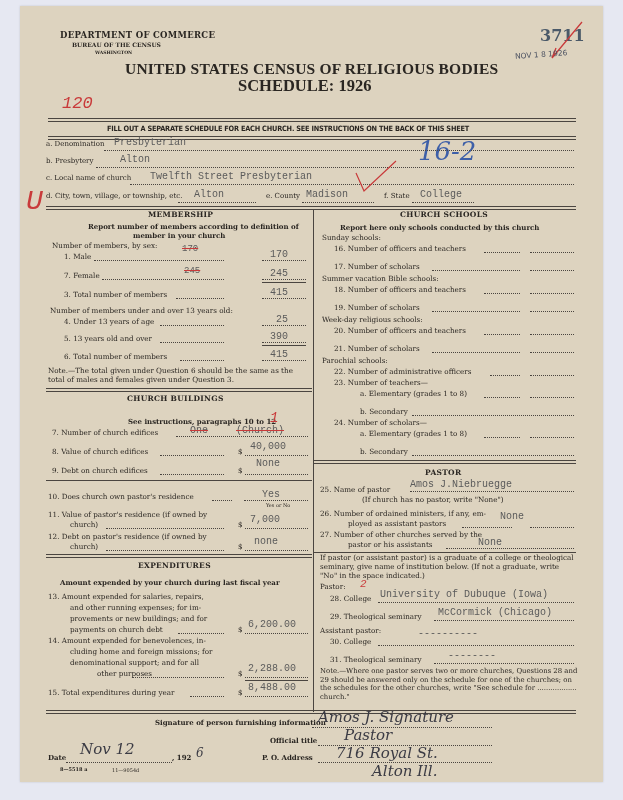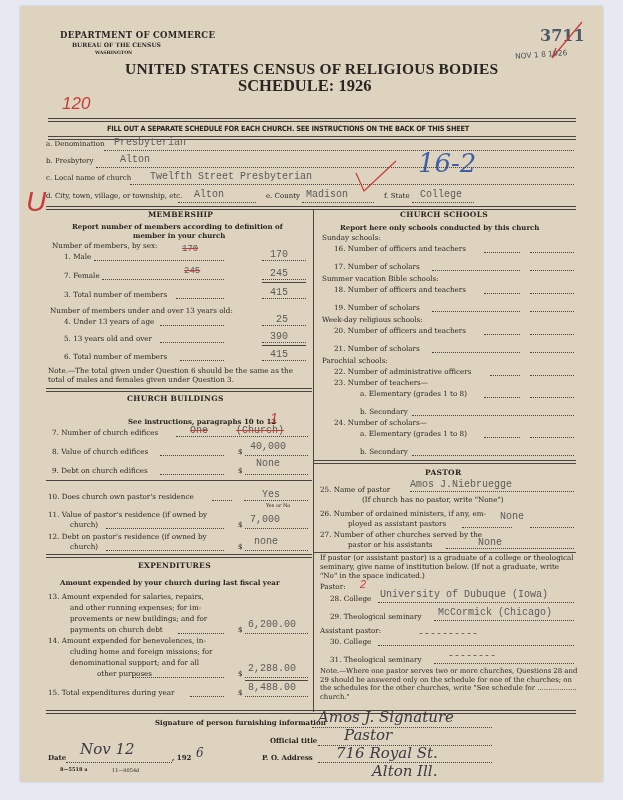--- a/index.html
+++ b/index.html
@@ -16,21 +16,21 @@
     box-shadow: 0 0 2px rgba(0,0,0,0.15);
   }
   .abs { position:absolute; white-space:nowrap; }
   .dept { left:60px; top:30px; font-size:8.5px; font-weight:bold; letter-spacing:0.3px; }
   .bureau { left:72px; top:41px; font-size:6px; font-weight:bold; }
   .wash { left:95px; top:50px; font-size:4.5px; font-weight:bold; }
   .stampnum { left:540px; top:26px; font-size:16px; color:#4a5968; font-weight:bold; }
   .stampdate { left:515px; top:50px; font-size:7.5px; color:#4a5060; transform:rotate(-4deg); font-family:"DejaVu Sans", sans-serif; }
   .title1 { left:125px; top:60px; font-size:15.5px; font-weight:bold; font-family:"Liberation Serif", serif; letter-spacing:0.2px; }
   .title2 { left:238px; top:76px; font-size:16.5px; font-weight:bold; font-family:"Liberation Serif", serif; }
-  .redhand { color:#c93a3a; font-family:Liberation Sans, sans-serif; font-style:italic; }
+  .redhand { color:#c93a3a; font-family:Liberation Mono, monospace; font-style:italic; }
   .bluehand { color:#3d5fa8; font-style:italic; }
   .h120 { left:62px; top:94px; font-size:17px; }
   .instr { left:107px; top:124px; font-size:7.3px; font-weight:bold; font-family:"DejaVu Sans Condensed","DejaVu Sans", sans-serif; letter-spacing:-0.2px; }
   .rule { position:absolute; height:0; border-top:1px solid #4a4540; }
   .rule2 { position:absolute; height:2px; border-top:1px solid #4a4540; border-bottom:1px solid #4a4540; }
   .vline { position:absolute; width:0; border-left:1px solid #4a4540; }
   .lbl { font-size:7px; }
   .typed { font-family:"Liberation Mono","DejaVu Sans Mono", monospace; color:#5b5b5b; font-size:10px; }
   .dots { position:absolute; border-bottom:1px dotted #4a4540; height:0; }
   .sect { font-size:7.5px; font-weight:bold; letter-spacing:0.3px; }
@@ -55,21 +55,21 @@
   </svg>
 <div class="abs stampdate">NOV 1 8 1926</div>
 <div class="abs title1">UNITED STATES CENSUS OF RELIGIOUS BODIES</div>
 <div class="abs title2">SCHEDULE: 1926</div>
 <div class="abs redhand h120">120</div>
 
 <div class="rule2" style="left:48px;top:118px;width:528px;"></div>
 <div class="abs instr">FILL OUT A SEPARATE SCHEDULE FOR EACH CHURCH.   SEE INSTRUCTIONS ON THE BACK OF THIS SHEET</div>
 <div class="rule2" style="left:48px;top:136px;width:528px;"></div>
 
-<div class="abs bluehand" style="left:418px;top:148px;font-size:26px;">16-2</div>
+<div class="abs bluehand" style="left:418px;top:136px;font-size:26px;">16-2</div>
 
 <div class="abs lbl" style="left:46px;top:140px;">a. Denomination</div>
 <div class="dots" style="left:104px;top:150px;width:470px;"></div>
 <div class="abs typed" style="left:114px;top:137px;">Presbyterian</div>
 
 <div class="abs lbl" style="left:46px;top:157px;">b. Presbytery</div>
 <div class="dots" style="left:96px;top:167px;width:478px;"></div>
 <div class="abs typed" style="left:120px;top:154px;">Alton</div>
 
 <div class="abs lbl" style="left:46px;top:174px;">c. Local name of church</div>
@@ -88,21 +88,21 @@
 <div class="abs typed" style="left:306px;top:189px;">Madison</div>
 <div class="abs lbl" style="left:384px;top:192px;">f. State</div>
 <div class="dots" style="left:412px;top:202px;width:62px;"></div>
 <div class="abs typed" style="left:420px;top:189px;">College</div>
 <div class="abs redhand" style="left:26px;top:186px;font-size:28px;">U</div>
 
 <div class="rule2" style="left:46px;top:206px;width:530px;"></div>
 <div class="vline" style="left:313px;top:210px;height:502px;"></div>
 
 <div class="abs sect" style="left:148px;top:210px;">MEMBERSHIP</div>
-<div class="abs sub" style="left:72px;top:222px;">Report number of members according to definition of</div>
+<div class="abs sub" style="left:88px;top:222px;">Report number of members according to definition of</div>
 <div class="abs sub" style="left:133px;top:231px;">member in your church</div>
 <div class="abs q" style="left:52px;top:241px;">Number of members, by sex:</div>
 <div class="abs q" style="left:64px;top:252px;">1. Male</div>
 <div class="dots" style="left:94px;top:260px;width:130px;"></div>
 <div class="abs typed strike" style="left:182px;top:244px;font-size:9px;">170</div>
 <div class="dots" style="left:262px;top:260px;width:44px;"></div>
 <div class="abs typed" style="left:270px;top:249px;">170</div>
 
 <div class="abs q" style="left:64px;top:271px;">7. Female</div>
 <div class="dots" style="left:102px;top:279px;width:122px;"></div>

